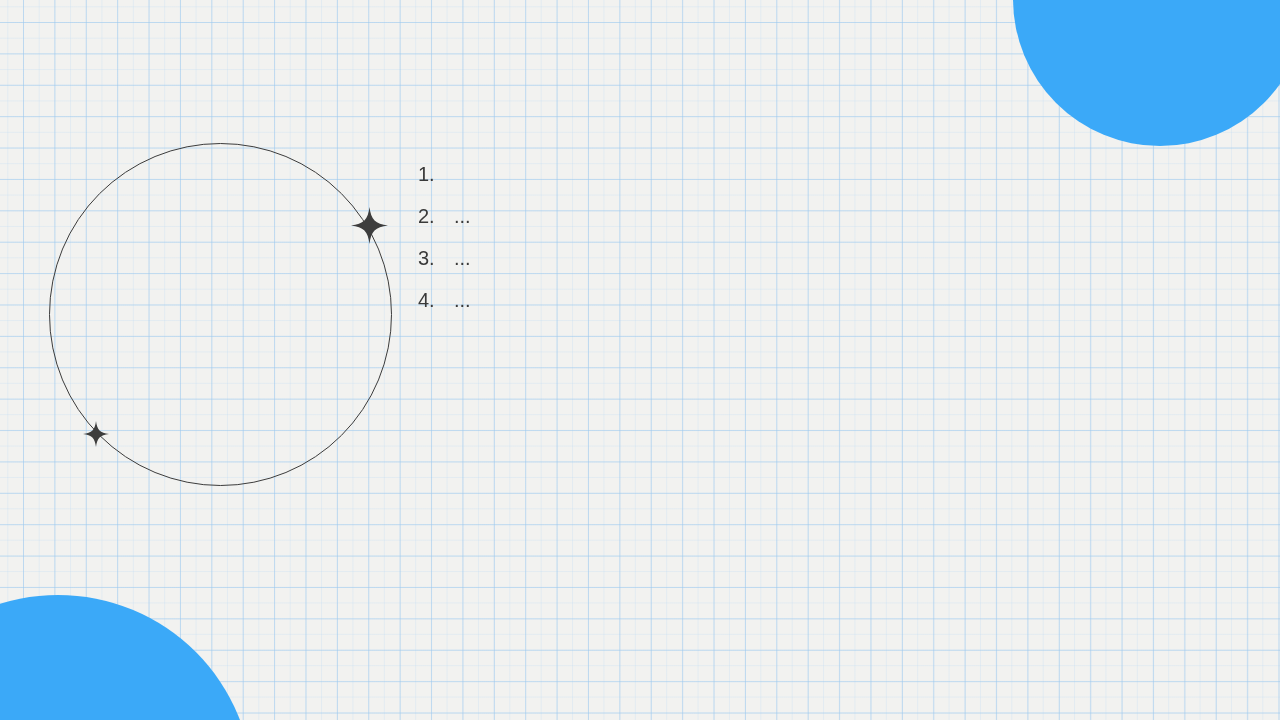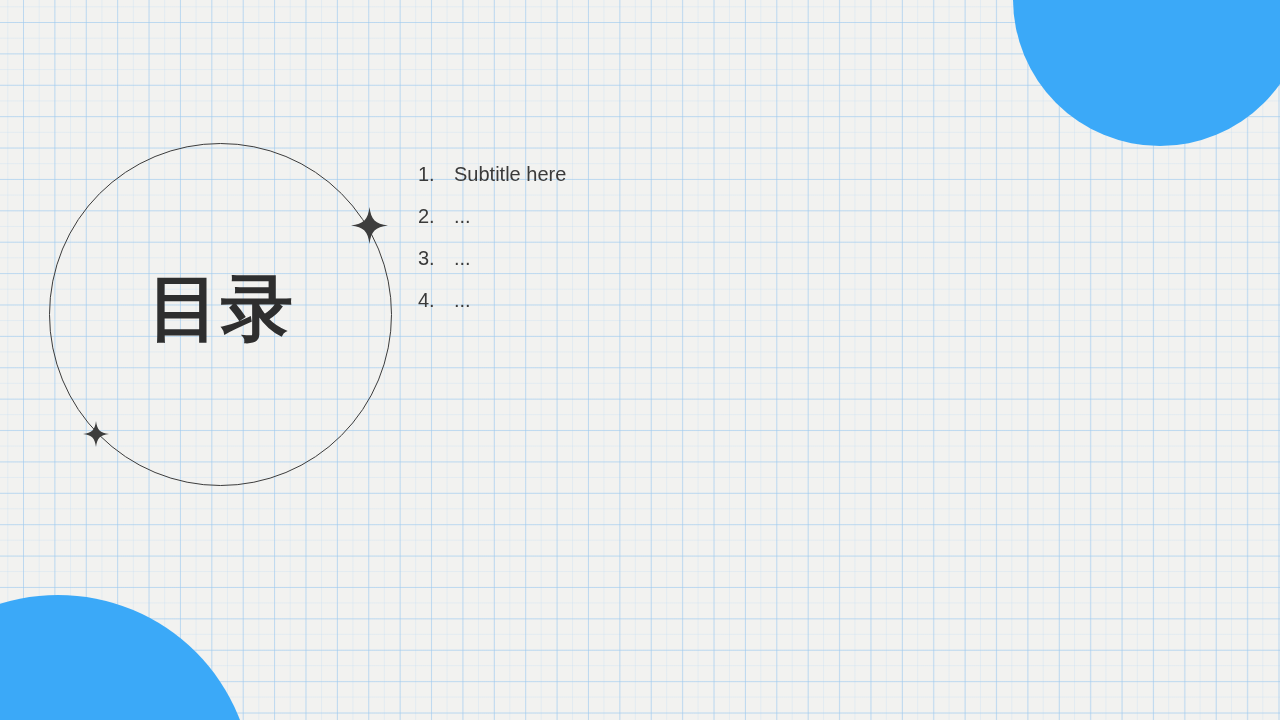--- a/index.html
+++ b/index.html
@@ -136,27 +136,25 @@
       <path d="M50 0 C54 34 66 46 100 50 C66 54 54 66 50 100 C46 66 34 54 0 50 C34 46 46 34 50 0 Z" fill="#3d3d3d"></path>
     </svg>
   </div>
 
   <div class="sparkle sparkle-sm">
     <svg width="26" height="26" viewBox="0 0 100 100" xmlns="http://www.w3.org/2000/svg">
       <path d="M50 0 C54 34 66 46 100 50 C66 54 54 66 50 100 C46 66 34 54 0 50 C34 46 46 34 50 0 Z" fill="#3d3d3d"></path>
     </svg>
   </div>
 
-  <div class="title">目录</div>
 
   <div class="toc-list">
 
     <div class="toc-item">
       <span class="toc-num">1.</span>
-      <span class="toc-label">Subtitle here</span>
     </div>
 
     <div class="toc-item">
       <span class="toc-num">2.</span>
       <span class="toc-label">...</span>
     </div>
 
     <div class="toc-item">
       <span class="toc-num">3.</span>
       <span class="toc-label">...</span>

